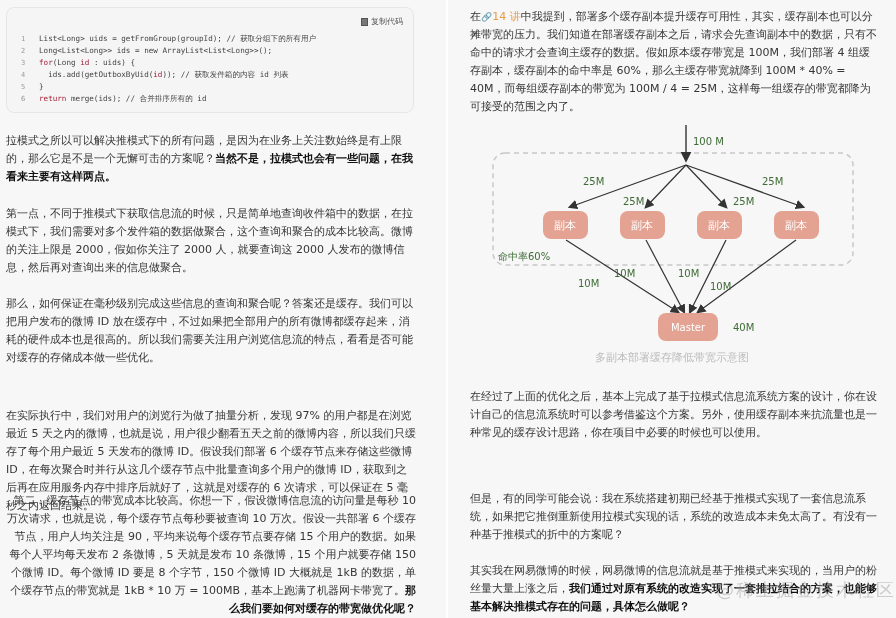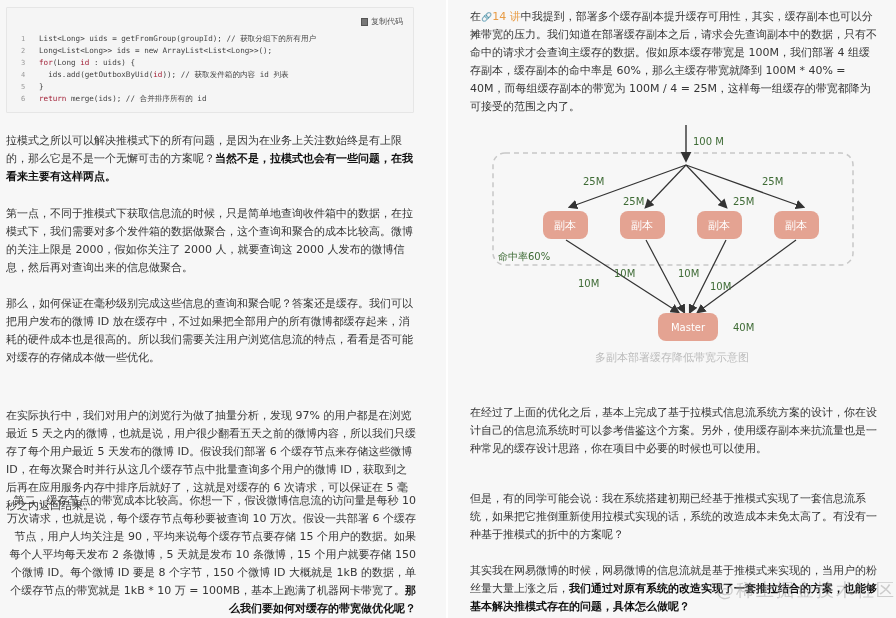--- a/index.html
+++ b/index.html
@@ -5,21 +5,21 @@
     * { box-sizing: border-box; margin: 0; padding: 0; }
     html, body { width: 896px; height: 618px; overflow: hidden; background: #f7f7f7; }
     body { font-family: "DejaVu Sans", "Liberation Sans", sans-serif; color: #353535; position: relative; }
     .col { position: absolute; top: 0; height: 618px; overflow: hidden; }
     .col-left { left: 0; width: 446px; }
     .col-right { left: 448px; width: 448px; }
     .divider { position: absolute; left: 446px; top: 0; width: 2px; height: 618px; background: #ffffff; }
 
     
     .code-block { position: absolute; left: 6px; top: 7px; width: 408px; height: 106px;
-      background: #f5f5f5; border: 1px solid #e6e6e6; border-radius: 1px; }
+      background: #f5f5f5; border: 1px solid #e6e6e6; border-radius: 8px; }
     .copy-btn { position: absolute; right: 10px; top: 8px; font-size: 8px; color: #555; display: flex; align-items: center; gap: 3px; cursor: pointer; }
     .copy-icon { width: 7px; height: 8px; border: 1px solid #555; background: #777; display: inline-block; }
     .code-lines { position: absolute; left: 14px; top: 25px; font-family: "DejaVu Sans Mono", "Liberation Mono", monospace; font-size: 7.6px; line-height: 12px; color: #444; }
     .code-line { display: flex; white-space: pre; }
     .ln { width: 18px; color: #999; font-size: 7px; }
     .kw { color: #a3243a; }
 
     
     .para { position: absolute; left: 6px; width: 410px; font-size: 11px; line-height: 18px; color: #353535; }
     .para b, .para .bold { font-weight: bold; color: #111; }
@@ -127,19 +127,19 @@
       <text x="136" y="162" font-size="10" fill="#3e6b35">10M</text>
       <text x="200" y="162" font-size="10" fill="#3e6b35">10M</text>
       <text x="232" y="175" font-size="10" fill="#3e6b35">10M</text>
       <rect x="180" y="198" width="60" height="28" rx="8" fill="#e4a392"></rect>
       <text x="210" y="216" font-size="10" fill="#fff" text-anchor="middle">Master</text>
       <text x="255" y="216" font-size="10" fill="#3e6b35">40M</text>
     </svg>
   </div>
   <div class="caption">多副本部署缓存降低带宽示意图</div>
 
-  <p class="para" style="top:404px;">在经过了上面的优化之后，基本上完成了基于拉模式信息流系统方案的设计，你在设计自己的信息流系统时可以参考借鉴这个方案。另外，使用缓存副本来抗流量也是一种常见的缓存设计思路，你在项目中必要的时候也可以使用。</p>
+  <p class="para" style="top:388px;">在经过了上面的优化之后，基本上完成了基于拉模式信息流系统方案的设计，你在设计自己的信息流系统时可以参考借鉴这个方案。另外，使用缓存副本来抗流量也是一种常见的缓存设计思路，你在项目中必要的时候也可以使用。</p>
   <p class="para" style="top:562px;">
     <span>其实我在网易微博的时候，网易微博的信息流就是基于推模式来实现的，当用户的粉丝量大量上涨之后，</span><b>我们通过对原有系统的改造实现了一套推拉结合的方案，也能够基本解决推模式存在的问题，具体怎么做呢？</b>
   </p>
   <p class="para" style="top:490px;">但是，有的同学可能会说：我在系统搭建初期已经基于推模式实现了一套信息流系统，如果把它推倒重新使用拉模式实现的话，系统的改造成本未免太高了。有没有一种基于推模式的折中的方案呢？</p>
   <div class="watermark">@稀土掘金技术社区</div>
 </div>
 
 </body></html>

